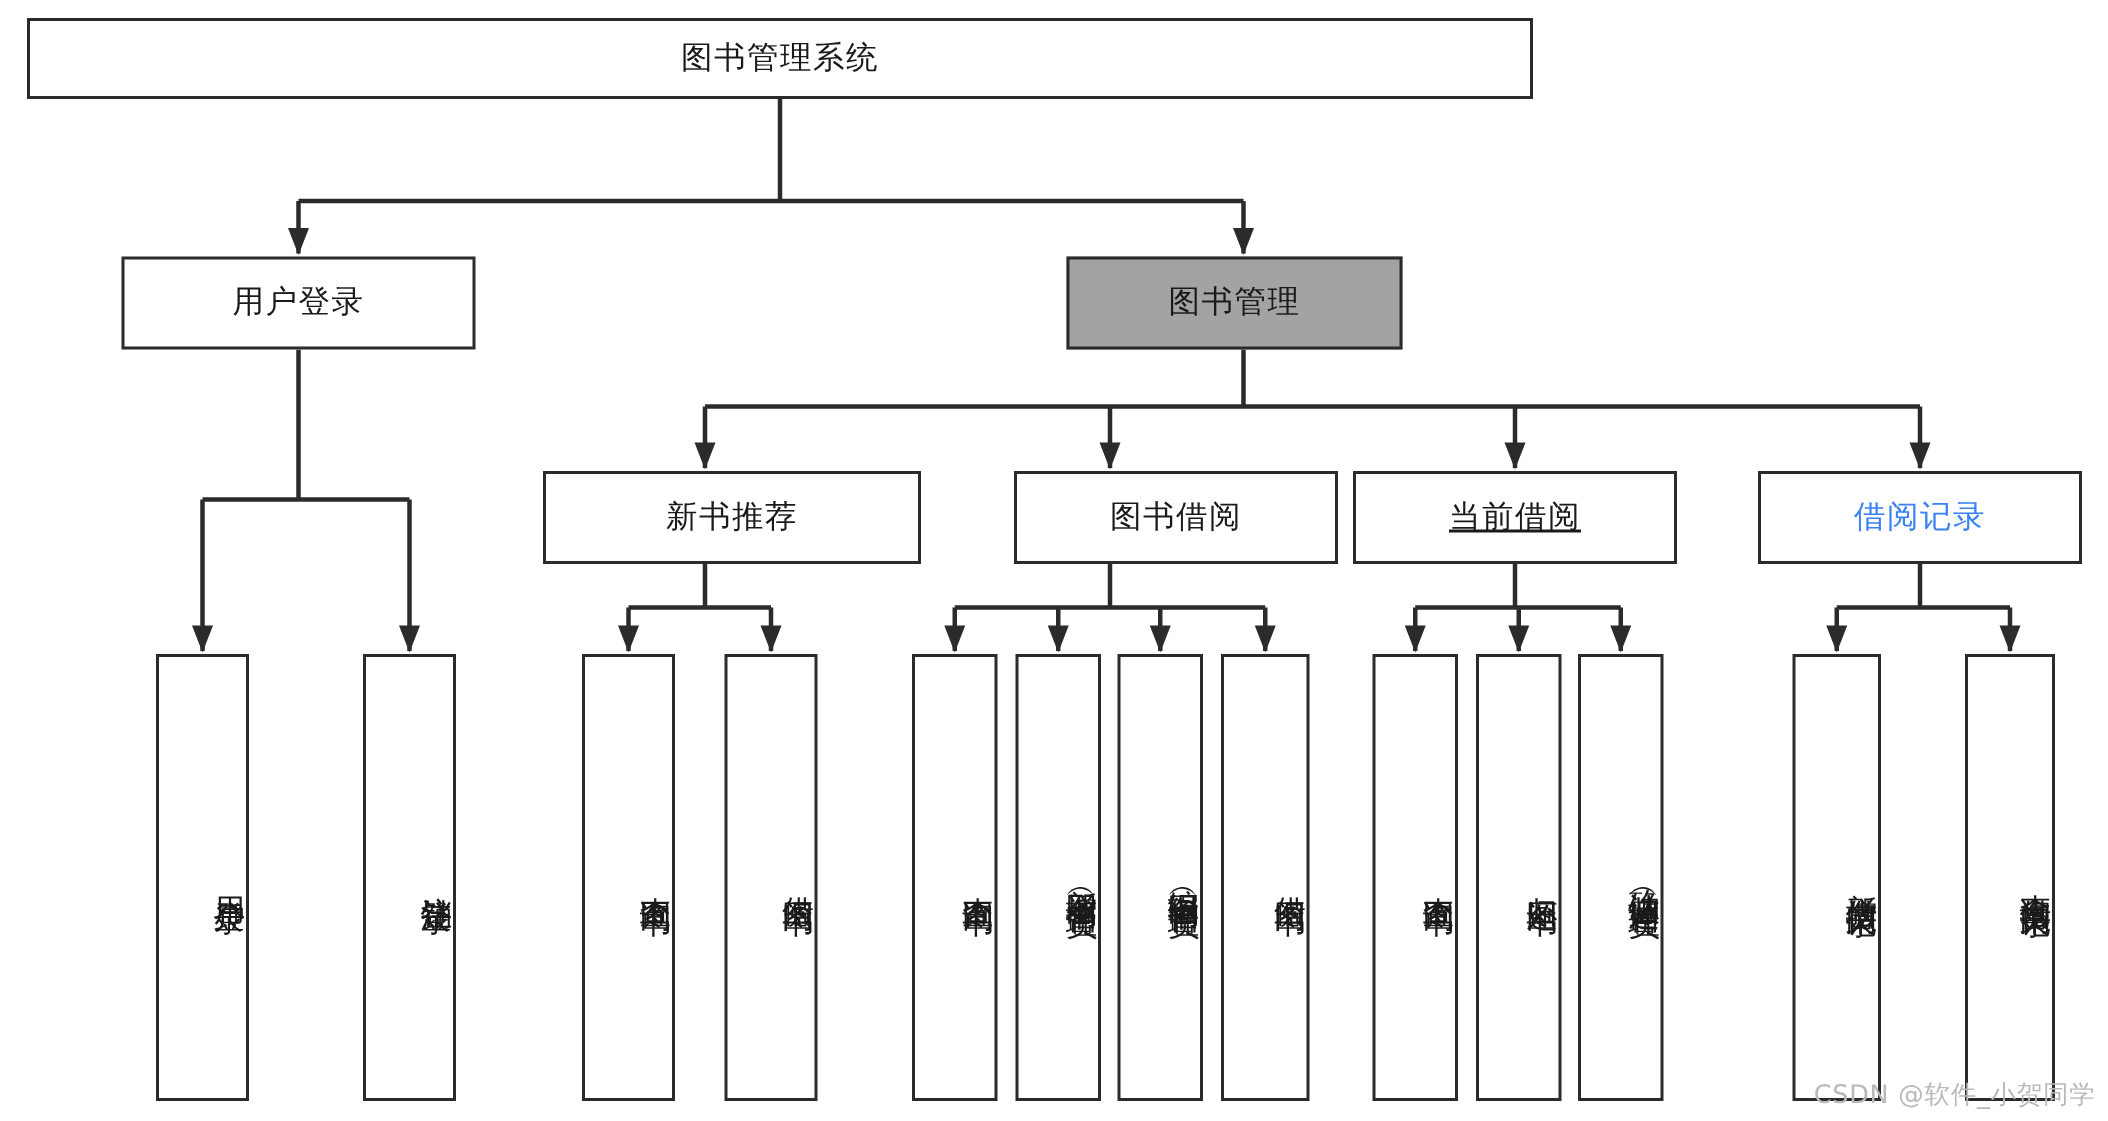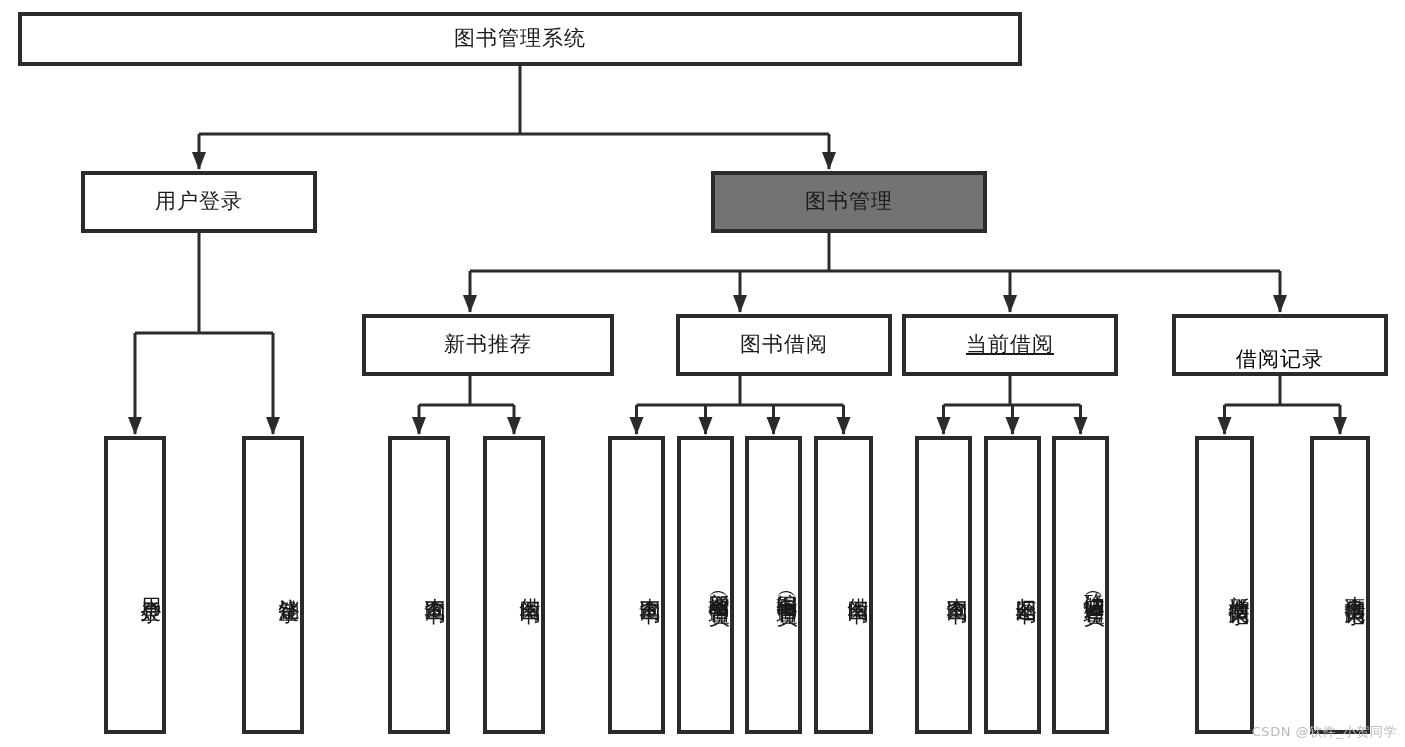--- a/index.html
+++ b/index.html
@@ -19,21 +19,21 @@
     position: absolute;
     left: 0;
     top: 0;
     width: 1405px;
     height: 747px;
     pointer-events: none;
   }
   .node {
     position: absolute;
     box-sizing: border-box;
-    border: 4px solid #14532d;
+    border: 2px solid #14532d;
     background: #ffffff;
     display: flex;
     align-items: center;
     justify-content: center;
     color: #1a1a1a;
   }
   .node.h {
     font-size: 21px;
     letter-spacing: 1px;
     line-height: 1.2;
@@ -50,21 +50,21 @@
   }
   .node.v .vtext {
     writing-mode: vertical-rl;
     text-orientation: upright;
     white-space: nowrap;
   }
   .watermark {
     position: absolute;
     right: 8px;
     bottom: 6px;
-    font-size: 13px;
+    font-size: 17px;
     color: #b9b9b9;
     letter-spacing: 0.5px;
     white-space: nowrap;
   }
 </style>
 </head>
 <body>
 
 <div id="canvas">
 
@@ -123,33 +123,33 @@
       <polygon points="1333,417 1347,417 1340,435" fill="#2b2b2b"></polygon>
     </svg>
 
   <div id="nodes">
       <div class="node h" style="left: 18px; top: 12px; width: 1004px; height: 54px; border-color: rgb(43, 43, 43); background: rgb(255, 255, 255); color: rgb(26, 26, 26);">
         <span>图书管理系统</span>
       </div>
       <div class="node h" style="left: 81px; top: 171px; width: 236px; height: 62px; border-color: rgb(43, 43, 43); background: rgb(255, 255, 255); color: rgb(26, 26, 26);">
         <span>用户登录</span>
       </div>
-      <div class="node h" style="left: 711px; top: 171px; width: 276px; height: 62px; border-color: rgb(43, 43, 43); background: #737373; color: rgb(26, 26, 26);">
+      <div class="node h" style="left: 711px; top: 171px; width: 224px; height: 62px; border-color: rgb(43, 43, 43); background: #a3a3a3; color: rgb(26, 26, 26);">
         <span>图书管理</span>
       </div>
       <div class="node h" style="left: 362px; top: 314px; width: 252px; height: 62px; border-color: rgb(43, 43, 43); background: rgb(255, 255, 255); color: rgb(26, 26, 26);">
         <span>新书推荐</span>
       </div>
       <div class="node h" style="left: 632px; top: 314px; width: 216px; height: 62px; border-color: rgb(43, 43, 43); background: rgb(255, 255, 255); color: rgb(26, 26, 26); margin-left: 44px;">
         <span>图书借阅</span>
       </div>
       <div class="node h" style="left: 902px; top: 314px; width: 216px; height: 62px; border-color: rgb(43, 43, 43); background: rgb(255, 255, 255); color: rgb(26, 26, 26); text-decoration: underline;">
         <span>当前借阅</span>
       </div>
-      <div class="node h" style="left: 1172px; top: 314px; width: 216px; height: 62px; border-color: rgb(43, 43, 43); background: rgb(255, 255, 255); color: #000000; align-items: flex-end;">
+      <div class="node h" style="left: 1172px; top: 314px; width: 216px; height: 62px; border-color: rgb(43, 43, 43); background: rgb(255, 255, 255); color: #3b82f6;">
         <span>借阅记录</span>
       </div>
       <div class="node v" style="left: 104px; top: 436px; width: 62px; height: 298px; border-color: rgb(43, 43, 43); background: rgb(255, 255, 255); color: rgb(26, 26, 26);">
         <span class="vtext">用户登录</span>
       </div>
       <div class="node v" style="left: 242px; top: 436px; width: 62px; height: 298px; border-color: rgb(43, 43, 43); background: rgb(255, 255, 255); color: rgb(26, 26, 26);">
         <span class="vtext">注销登录</span>
       </div>
       <div class="node v" style="left: 388px; top: 436px; width: 62px; height: 298px; border-color: rgb(43, 43, 43); background: rgb(255, 255, 255); color: rgb(26, 26, 26);">
         <span class="vtext">查询图书</span>

